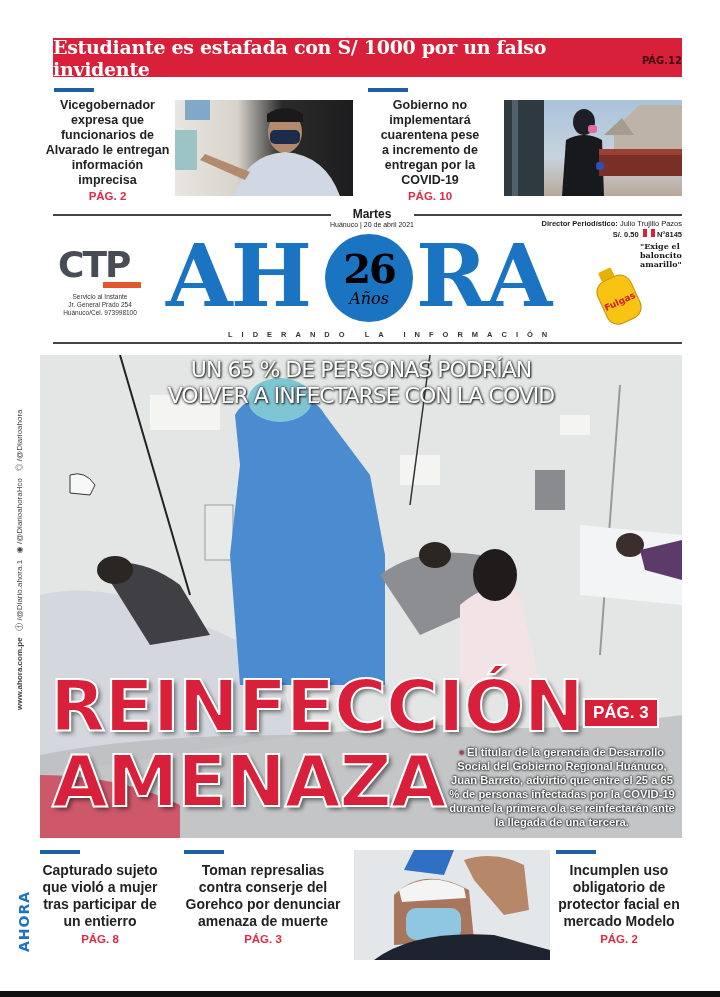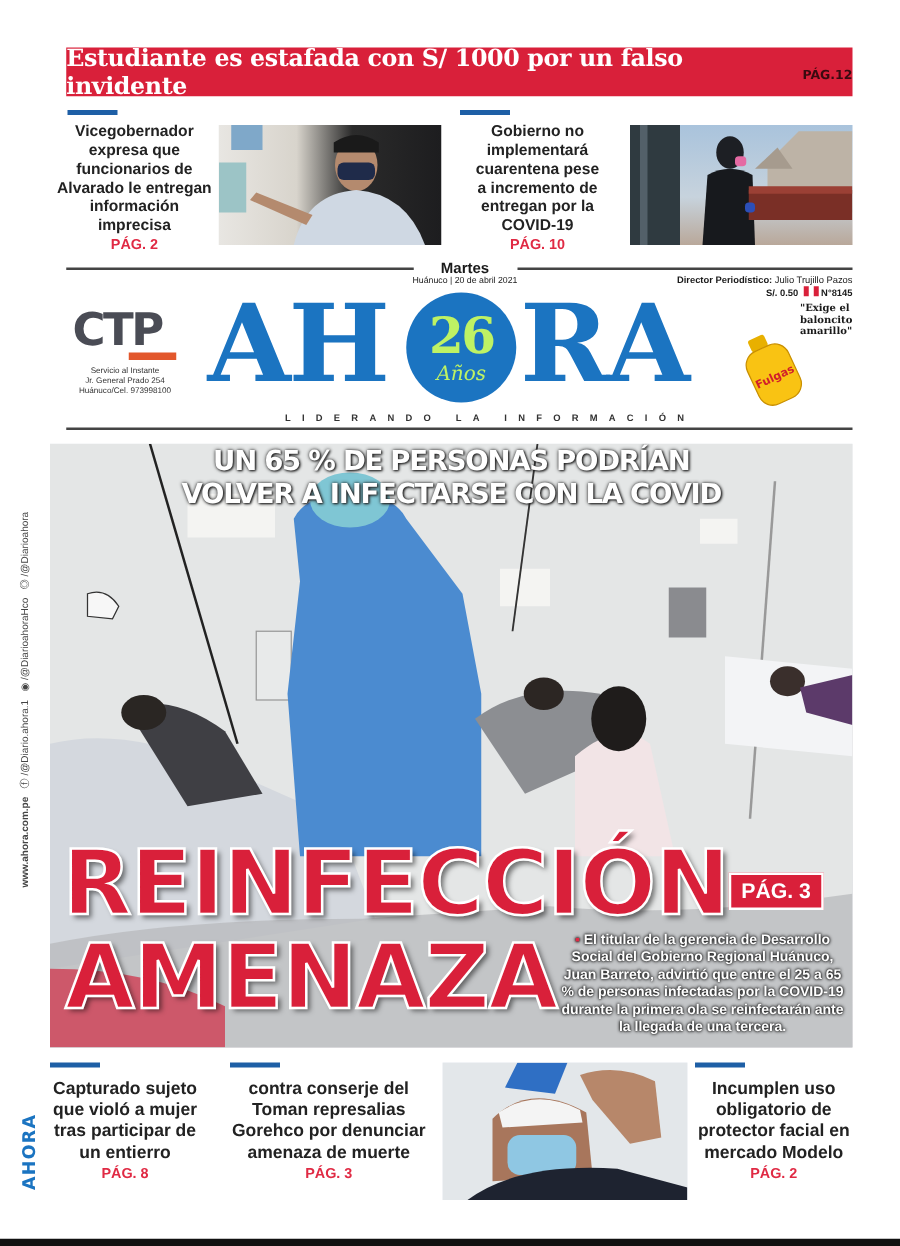--- a/index.html
+++ b/index.html
@@ -7,24 +7,24 @@
   .abs { position:absolute; }
   .red-banner { left:53px; top:38px; width:629px; height:39px; background:#d9203a; display:flex; align-items:center; justify-content:center; }
   .red-banner .txt { font-family:"DejaVu Serif", serif; font-weight:bold; color:#fff; font-size:19px; letter-spacing:-0.3px; }
   .red-banner .pg { font-family:"DejaVu Sans", sans-serif; font-weight:bold; color:#3a0a10; font-size:10px; margin-left:6px; margin-top:5px; }
   .blue-bar { height:4px; width:40px; background:#1e5fa6; }
   .teaser { text-align:center; font-weight:bold; font-size:12.5px; line-height:15px; color:#222; font-family:"Liberation Sans", sans-serif; }
   .teaser .pg { color:#e02a44; font-weight:bold; font-size:11.5px; display:block; margin-top:1px; }
   .photo { overflow:hidden; }
   .rule { height:2px; background:#444; }
   .masthead-letters { font-family:"DejaVu Serif", serif; font-weight:bold; color:#1b74c1; font-size:86px; letter-spacing:-2px; line-height:1; }
-  .anniv { width:88px; height:88px; border-radius:50%; background:#1b74c1; display:flex; flex-direction:column; align-items:center; justify-content:center; color:#bef264; }
+  .anniv { width:88px; height:88px; border-radius:50%; background:#1b74c1; display:flex; flex-direction:column; align-items:center; justify-content:center; color:#000000; }
   .slogan { font-size:7.5px; letter-spacing:9px; font-weight:bold; color:#333; }
   .main-photo { left:40px; top:355px; width:642px; height:483px; background:linear-gradient(180deg,#dfe3e6 0%,#d6dadd 40%,#c9ccd0 70%,#b8b7bb 100%); overflow:hidden; }
-  .overhead { position:absolute; left:0; right:0; top:2px; text-align:center; font-family:"DejaVu Sans", sans-serif; font-weight:bold; color:#fff; font-size:22px; line-height:26px; text-shadow:0 0 3px #222, 1px 1px 2px #222; letter-spacing:-1px; }
+  .overhead { position:absolute; left:0; right:0; top:2px; text-align:center; font-family:"DejaVu Sans", sans-serif; font-weight:normal; color:#fff; font-size:22px; line-height:26px; text-shadow:0 0 3px #222, 1px 1px 2px #222; letter-spacing:-1px; }
   .headline { font-family:"DejaVu Sans", sans-serif; font-weight:bold; color:#d9203a; font-size:72px; line-height:72px; letter-spacing:-1px; -webkit-text-stroke:2px #fff; text-shadow:3px 3px 4px rgba(0,0,0,0.5); }
   .pag-badge { background:#d9203a; color:#fff; font-weight:bold; font-size:17px; padding:3px 8px; border:2px solid #fff; }
   .lead { color:#fff; font-weight:bold; font-size:11.2px; line-height:14px; text-align:center; text-shadow:0 0 2px #000,0 0 3px #000; }
   .vtext { transform:rotate(-90deg); transform-origin:left top; white-space:nowrap; font-size:8px; color:#444; }
 </style>
 </head>
 <body>
 
 <div class="abs red-banner">
   <span class="txt">Estudiante es estafada con S/ 1000 por un falso invidente</span>
@@ -184,22 +184,22 @@
 <div class="abs teaser" style="left:35px;top:862px;width:130px;font-size:14px;line-height:17px;">
   <div>Capturado sujeto</div>
   <div>que violó a mujer</div>
   <div>tras participar de</div>
   <div>un entierro</div>
   <span class="pg">PÁG. 8</span>
 </div>
 
 <div class="abs blue-bar" style="left:184px;top:850px;"></div>
 <div class="abs teaser" style="left:178px;top:862px;width:170px;font-size:14px;line-height:17px;">
+  <div>Toman represalias</div>
   <div>contra conserje del</div>
-  <div>Toman represalias</div>
   <div>Gorehco por denunciar</div>
   <div>amenaza de muerte</div>
   <span class="pg">PÁG. 3</span>
 </div>
 
 <div class="abs photo" style="left:354px;top:850px;width:196px;height:110px;background:#e8ecef;">
   <svg width="196" height="110" viewBox="0 0 196 110">
     <rect x="0" y="0" width="196" height="110" fill="#e3e7ea"></rect>
     <path d="M60 0 L100 0 L90 25 L50 20 Z" fill="#2f6fc4"></path>
     <path d="M40 45 Q70 15 115 40 L120 90 L40 95 Z" fill="#a8765c"></path>

